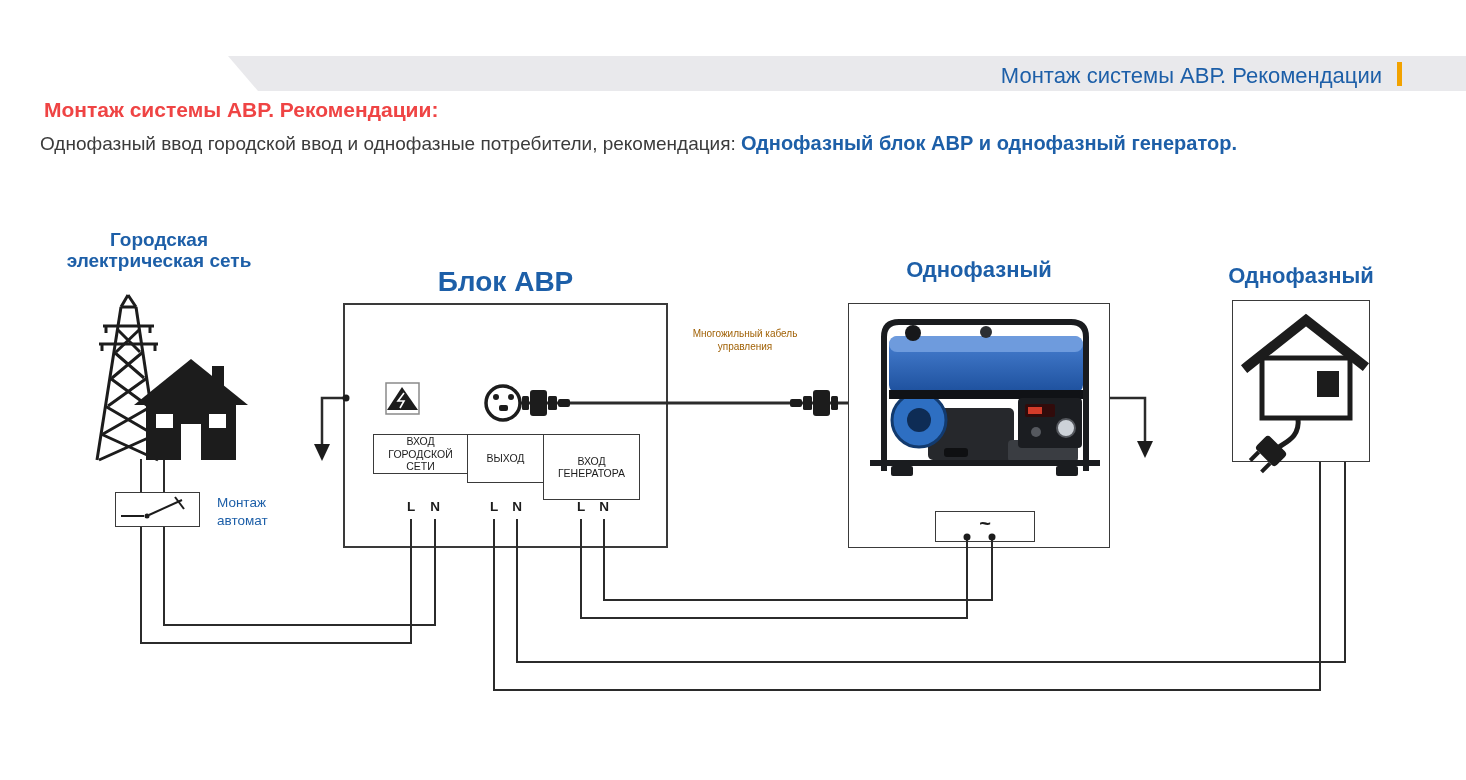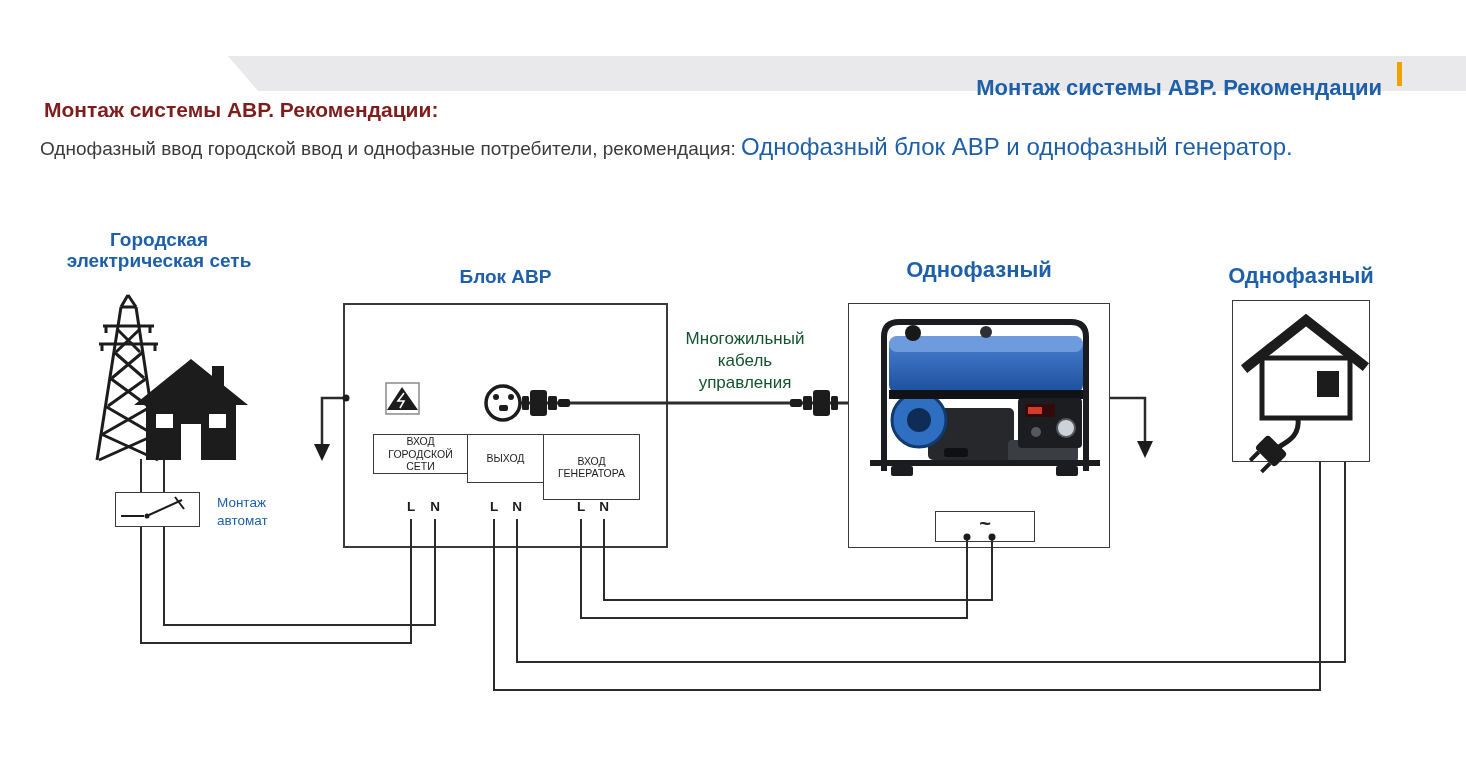--- a/index.html
+++ b/index.html
@@ -10,43 +10,43 @@
     color:#1c1c1c;
   }
   .abs{position:absolute;}
   
   .band{
     position:absolute;left:228px;top:56px;right:0;height:35px;
     background:#e9e9ec;
     clip-path:polygon(0 0,100% 0,100% 100%,30px 100%);
   }
   .band-title{
-    position:absolute;right:84px;top:72px;height:32px;line-height:32px;
-    font-size:22px;font-weight:bold;color:#1d5fa8;white-space:nowrap;
+    position:absolute;right:84px;top:60px;height:32px;line-height:32px;
+    font-size:22px;font-weight:normal;color:#1d5fa8;white-space:nowrap;
   }
   .accent-bar{
     position:absolute;right:64px;top:62px;width:5px;height:24px;background:#f2a200;
   }
   
   .page-heading{
-    position:absolute;left:44px;top:98px;font-size:21px;font-weight:bold;color:#7f1d1d;
+    position:absolute;left:44px;top:98px;font-size:21px;font-weight:bold;color:#ef4444;
   }
   .intro{
     position:absolute;left:40px;top:128px;width:1345px;
     font-size:19px;line-height:1.55;color:#3b3b3b;
   }
-  .intro b{font-size:24px;color:#1d5fa8;font-weight:normal;}
+  .intro b{font-size:20px;color:#1d5fa8;font-weight:bold;}
   
   .blue-label{color:#1d5fa8;font-weight:bold;text-align:center;line-height:1.08;}
   .lbl-city{left:30px;top:230px;width:200px;font-size:19px;margin-left:29px;}
-  .lbl-avr{left:343px;top:267px;width:325px;font-size:19px;}
+  .lbl-avr{left:343px;top:267px;width:325px;font-size:28px;}
   .lbl-generator{left:848px;top:258px;width:262px;font-size:22px;}
   .lbl-consumers{left:1212px;top:264px;width:178px;font-size:22px;}
   .lbl-connector{left:413px;top:350px;width:250px;font-size:21px;font-weight:600;color:#1d5fa8;text-align:center;}
-  .lbl-cable{left:680px;top:328px;width:130px;font-size:17px;font-weight:500;color:#14532d;text-align:center;line-height:1.28;}
+  .lbl-cable{left:680px;top:328px;width:130px;font-size:10px;font-weight:500;color:#a16207;text-align:center;line-height:1.28;}
   .lbl-breaker{left:217px;top:494px;width:92px;font-size:13.5px;color:#1d5fa8;line-height:1.3;}
   .lbl-g{left:350px;top:374px;width:16px;font-size:13px;font-weight:bold;text-align:center;color:#1c1c1c;}
   .lbl-genout{left:935px;top:486px;width:100px;font-size:13px;font-weight:bold;text-align:center;color:#1c1c1c;}
   .ln{width:14px;top:499px;font-size:13.5px;font-weight:bold;text-align:center;color:#1c1c1c;}
   
   .dbox{position:absolute;background:#ffffff;border:1.5px solid #3a3a3a;box-sizing:border-box;}
   .box-avr{left:343px;top:303px;width:325px;height:245px;border-width:2px;}
   .box-generator{left:848px;top:303px;width:262px;height:245px;}
   .box-consumers{left:1232px;top:300px;width:138px;height:162px;}
   .box-breaker{left:115px;top:492px;width:85px;height:35px;}

